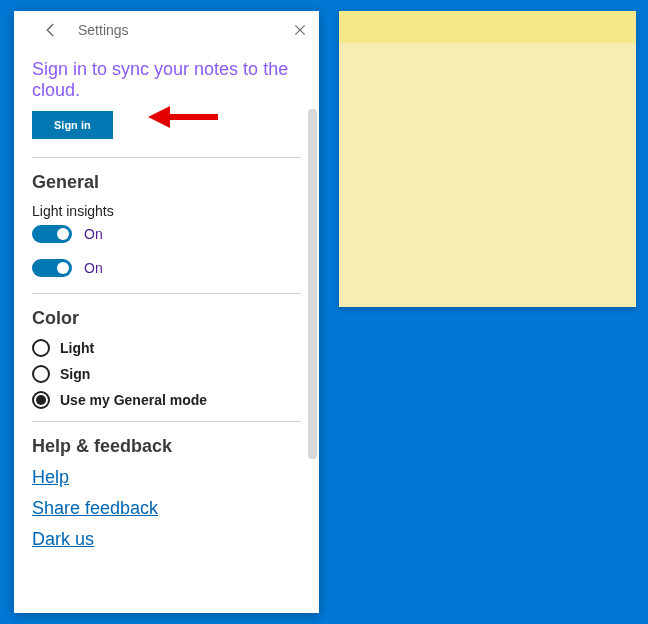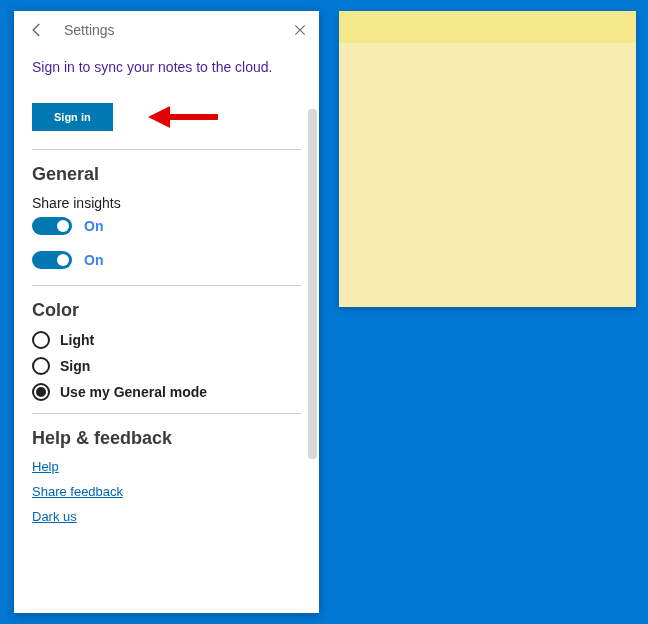--- a/index.html
+++ b/index.html
@@ -31,42 +31,42 @@
       width: 305px;
       height: 602px;
       background: #ffffff;
       box-shadow: 0 2px 10px rgba(0,0,0,0.3);
       display: flex;
       flex-direction: column;
     }
     .titlebar {
       display: flex;
       align-items: center;
-      padding: 10px 12px 8px 14px;
+      padding: 10px 12px 8px 28px;
       color: #6b6b6b;
     }
     .back-icon { width: 18px; height: 18px; }
     .title { font-size: 14px; margin-left: 18px; flex: 1; color: #6b6b6b; }
     .close-icon { width: 14px; height: 14px; }
     .body {
       position: relative;
       flex: 1;
       overflow-y: auto;
       padding: 12px 18px 12px 18px;
     }
     .scroll-track {
       position: absolute;
       right: 2px;
       top: 62px;
       width: 9px;
       height: 350px;
       background: #d8d8d8;
       border-radius: 4px;
     }
-    .sync-text { font-size: 14px; color: #4c1d95; margin-bottom: 28px; }
+    .sync-text { font-size: 18px; color: #8b5cf6; margin-bottom: 10px; }
     .signin-btn {
       display: inline-block;
       background: #0078b2;
       color: #ffffff;
       font-size: 11px;
       font-weight: 600;
       padding: 8px 22px;
       border: none;
       cursor: pointer;
       margin-bottom: 18px;
@@ -82,38 +82,38 @@
       border-radius: 10px;
       cursor: pointer;
     }
     .toggle .knob {
       position: absolute;
       right: 3px; top: 3px;
       width: 12px; height: 12px;
       background: #fff;
       border-radius: 50%;
     }
-    .toggle-state { font-size: 14px; margin-left: 12px; color: #3b82f6; font-weight: bold; }
+    .toggle-state { font-size: 14px; margin-left: 12px; color: #4c1d95; }
     .radio-row { display: flex; align-items: center; margin-bottom: 8px; cursor: pointer; font-weight: bold; }
     .radio {
       width: 18px; height: 18px;
       border: 2px solid #212121;
       border-radius: 50%;
       display: inline-flex;
       align-items: center;
       justify-content: center;
       margin-right: 10px;
     }
     .radio.selected .dot {
       width: 10px; height: 10px;
       background: #212121;
       border-radius: 50%;
     }
     .radio-label { font-size: 14px; color: #212121; }
-    .link { display: block; color: #0066b4; font-size: 13px; text-decoration: underline; margin-bottom: 10px; }
+    .link { display: block; color: #0066b4; font-size: 18px; text-decoration: underline; margin-bottom: 10px; }
     .arrow {
       position: absolute;
       left: 148px;
       top: 102px;
       pointer-events: none;
     }
   </style>
 </head>
 <body>
 
@@ -135,21 +135,21 @@
   <div class="body">
     <div class="scroll-track"></div>
 
     <div class="sync-text">Sign in to sync your notes to the cloud.</div>
     <button class="signin-btn">Sign in</button>
 
     <hr class="divider">
 
     <div class="section-title">General</div>
 
-    <div class="setting-label">Share insights</div>
+    <div class="setting-label">Light insights</div>
     <div class="toggle-row">
       <div class="toggle">
           <div class="knob"></div>
         </div>
       <span class="toggle-state">On</span>
     </div>
 
     <div class="toggle-row">
       <div class="toggle">
           <div class="knob"></div>

